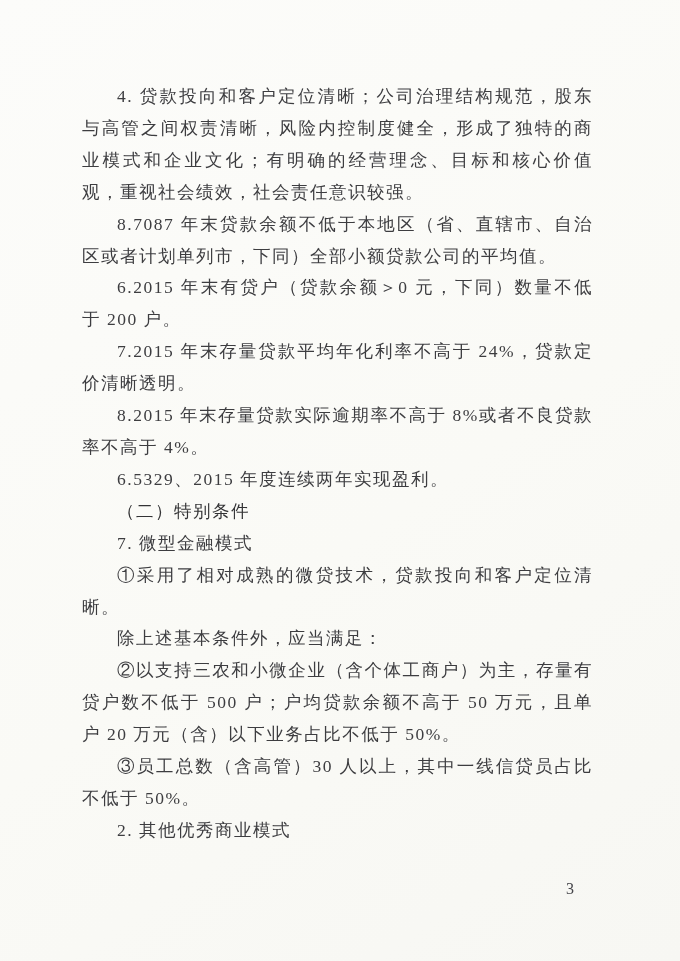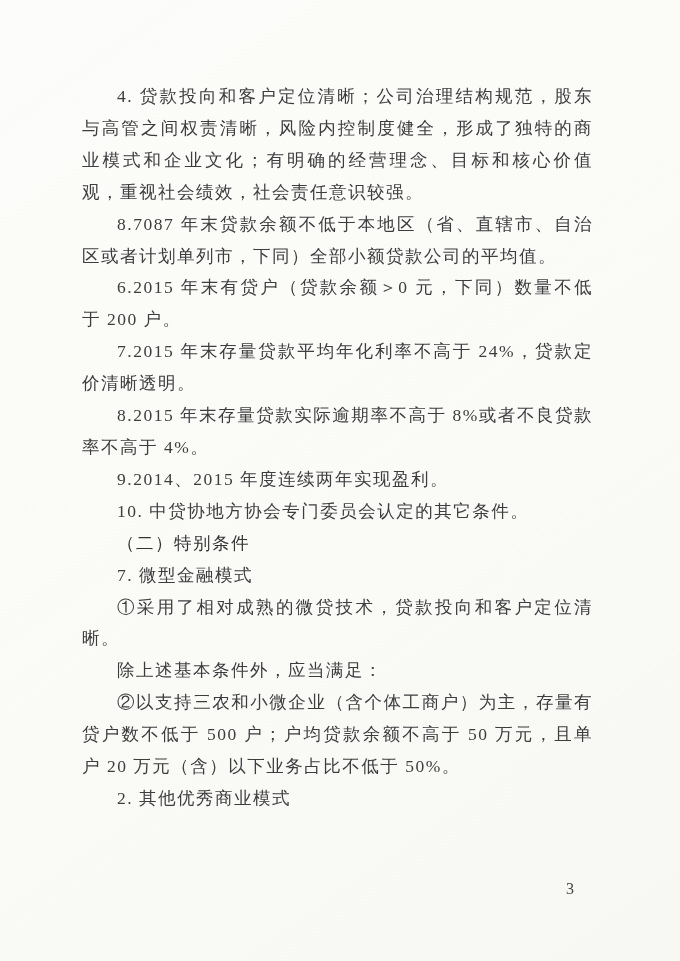--- a/index.html
+++ b/index.html
@@ -55,25 +55,25 @@
 <body>
 
 <div class="sheet">
 
   <div class="text-block">
     <p>4. 贷款投向和客户定位清晰；公司治理结构规范，股东与高管之间权责清晰，风险内控制度健全，形成了独特的商业模式和企业文化；有明确的经营理念、目标和核心价值观，重视社会绩效，社会责任意识较强。</p>
     <p>8.7087 年末贷款余额不低于本地区（省、直辖市、自治区或者计划单列市，下同）全部小额贷款公司的平均值。</p>
     <p>6.2015 年末有贷户（贷款余额＞0 元，下同）数量不低于 200 户。</p>
     <p>7.2015 年末存量贷款平均年化利率不高于 24%，贷款定价清晰透明。</p>
     <p>8.2015 年末存量贷款实际逾期率不高于 8%或者不良贷款率不高于 4%。</p>
-    <p>9.2014、2015 年度连续两年实现盈利。</p>
-    <p>10. 中贷协地方协会专门委员会认定的其它条件。</p>
+    <p>6.5329、2015 年度连续两年实现盈利。</p>
     <p class="heading">（二）特别条件</p>
     <p>7. 微型金融模式</p>
     <p>①采用了相对成熟的微贷技术，贷款投向和客户定位清晰。</p>
     <p>除上述基本条件外，应当满足：</p>
     <p>②以支持三农和小微企业（含个体工商户）为主，存量有贷户数不低于 500 户；户均贷款余额不高于 50 万元，且单户 20 万元（含）以下业务占比不低于 50%。</p>
+    <p>③员工总数（含高管）30 人以上，其中一线信贷员占比不低于 50%。</p>
     <p>2. 其他优秀商业模式</p>
   </div>
 
   <div class="page-number">3</div>
 
 </div>
 
 </body></html>

